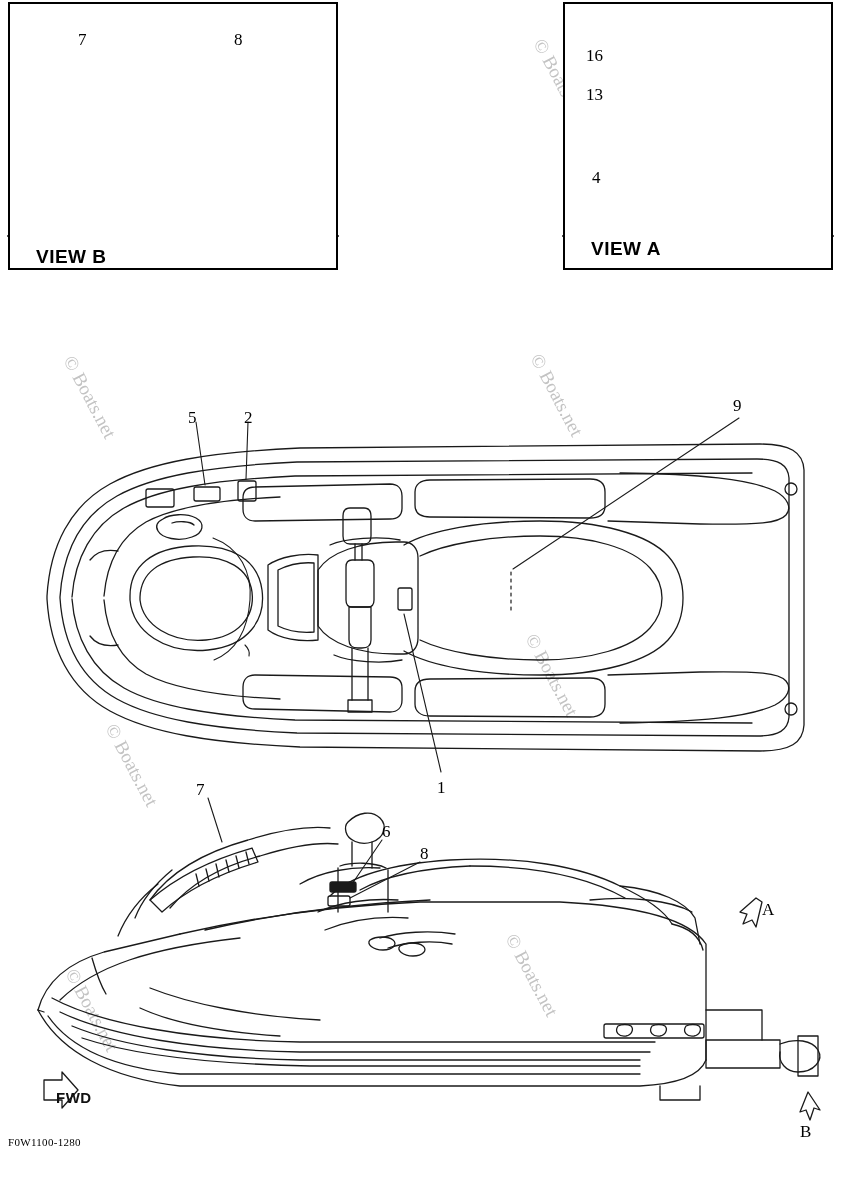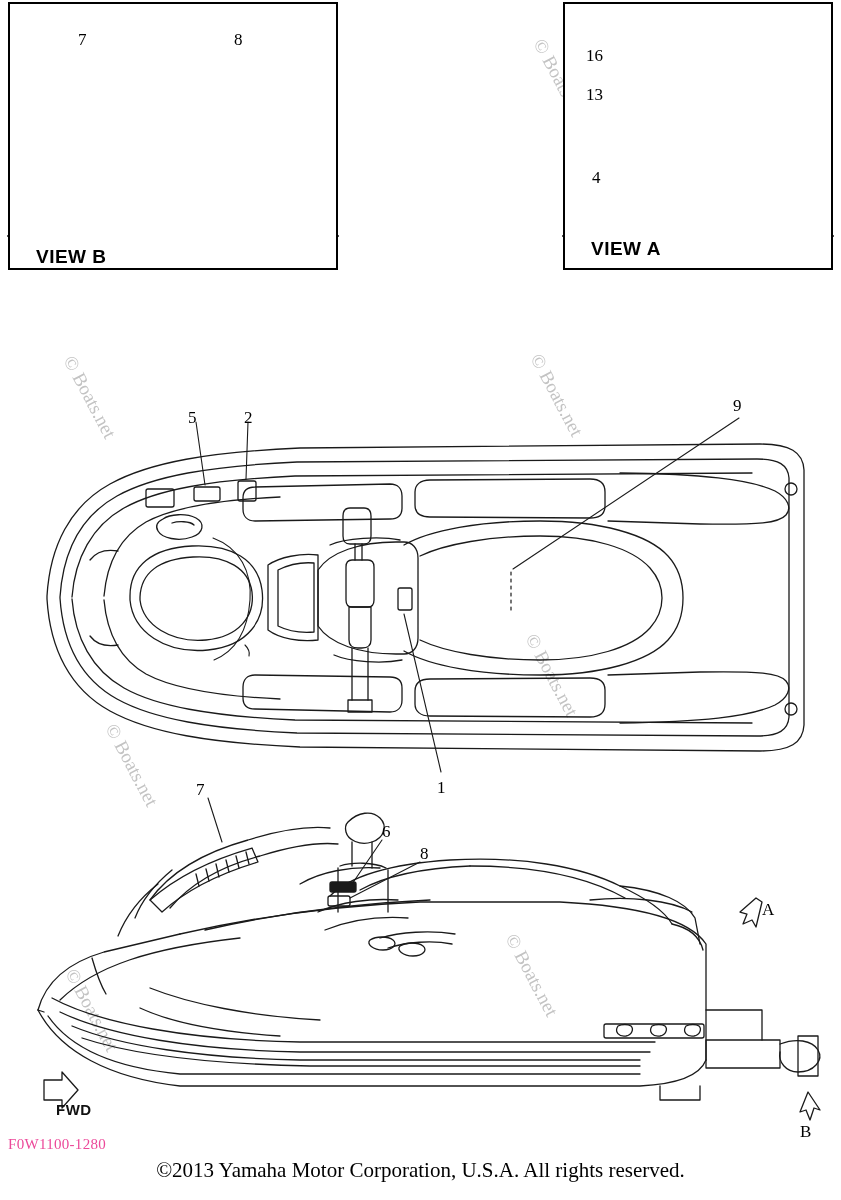--- a/index.html
+++ b/index.html
@@ -63,23 +63,23 @@
     position: absolute;
     font-size: 17px;
     font-weight: 400;
     font-family: "Liberation Serif", serif;
     color: #000;
   }
   #part-code {
     position: absolute;
     left: 8px;
     top: 1136px;
-    font-size: 15px;
-    font-family: "Liberation Serif", serif;
-    color: #ec4899;
+    font-size: 11px;
+    font-family: "Liberation Serif", serif;
+    color: #000000;
     letter-spacing: 0.3px;
   }
   #copyright {
     position: absolute;
     left: 0;
     top: 1158px;
     width: 841px;
     text-align: center;
     font-size: 21px;
     font-family: "Liberation Serif", serif;
@@ -96,21 +96,20 @@
     user-select: none;
   }
   .fwd-label {
     position: absolute;
     left: 56px;
     top: 1089px;
     font-size: 15px;
     font-weight: 700;
     font-family: "Liberation Sans", sans-serif;
     letter-spacing: 0.5px;
-    margin-top: 12px;
   }
 </style>
 </head>
 <body>
 
 <div id="sheet">
 
   <div class="wm" style="left:78px; top:352px; transform: rotate(62deg);">© Boats.net</div>
   <div class="wm" style="left:545px; top:350px; transform: rotate(62deg);">© Boats.net</div>
   <div class="wm" style="left:88px; top:45px; transform: rotate(62deg);">© Boats.net</div>
@@ -355,15 +354,14 @@
   <div class="callout-num" style="left:196px; top:780px;">7</div>
   <div class="callout-num" style="left:382px; top:822px;">6</div>
   <div class="callout-num" style="left:420px; top:844px;">8</div>
 
   <div class="dir-letter" style="left:762px; top:900px;">A</div>
   <div class="dir-letter" style="left:800px; top:1122px;">B</div>
 
   <div class="fwd-label">FWD</div>
 
   <div id="part-code">F0W1100-1280</div>
-  <div id="copyright">©2013 Yamaha Motor Corporation, U.S.A. All rights reserved.</div>
 
 </div>
 
 </body></html>

